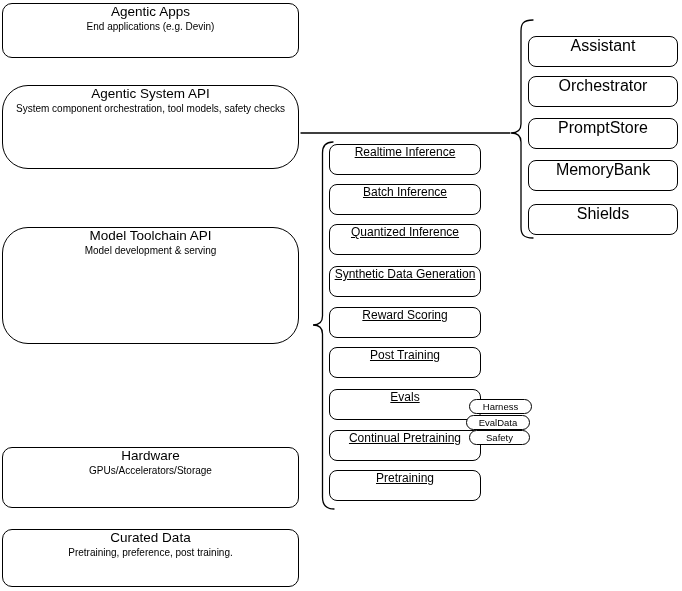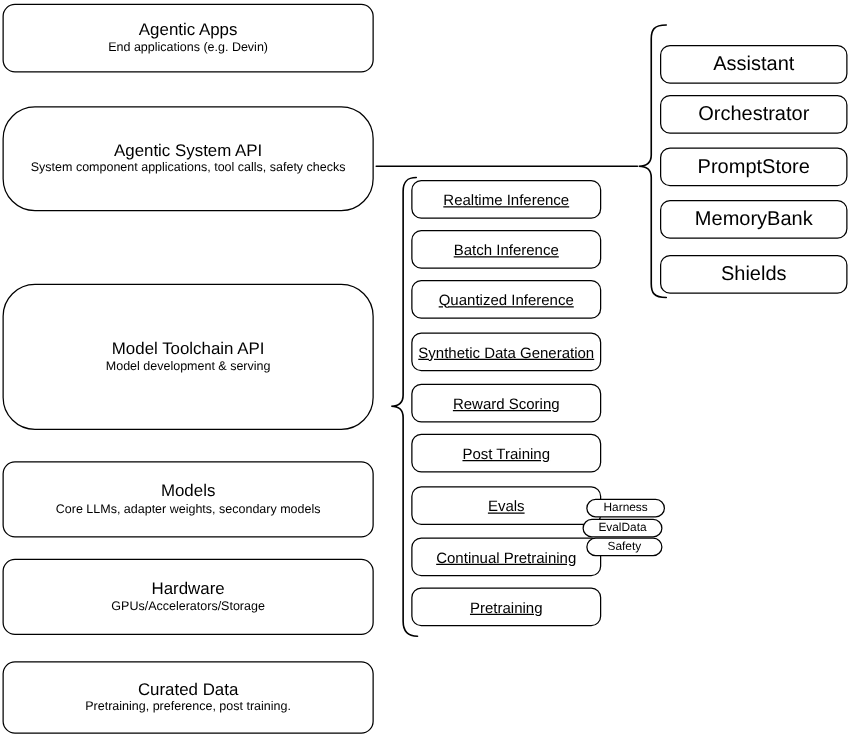--- a/index.html
+++ b/index.html
@@ -19,21 +19,20 @@
     pointer-events: none;
   }
   .box {
     position: absolute;
     background: #ffffff;
     border: 1.3px solid #000000;
     box-sizing: border-box;
     display: flex;
     flex-direction: column;
     align-items: center;
-    justify-content: center;
     text-align: center;
   }
   .lbox { left: 2px; width: 297px; }
   .lbox .title { font-size: 13.5px; line-height: 1.15; }
   .lbox .subtitle { font-size: 10px; line-height: 1.2; margin-top: 1px; }
   .mbox {
     left: 329px; width: 152px; height: 31px;
     border-radius: 8px; font-size: 12px; text-decoration: underline;
   }
   .rbox {
@@ -66,32 +65,28 @@
     <path d="M333 142 C325 142 322.5 146 322.5 153 L322.5 316 C322.5 321 320 325 313 325 C320 325 322.5 329 322.5 334 L322.5 497 C322.5 504 325 509 334 509" stroke="#000000" stroke-width="1.3" fill="none" stroke-linecap="round"></path>
   </svg>
 
   <div class="box lbox" style="top:3px;height:55px;border-radius:10px">
     <div class="title">Agentic Apps</div>
     <div class="subtitle">End applications (e.g. Devin)</div>
   </div>
 
   <div class="box lbox" style="top:85px;height:84px;border-radius:26px">
     <div class="title">Agentic System API</div>
-    <div class="subtitle">System component applications, tool calls, safety checks</div>
+    <div class="subtitle">System component orchestration, tool models, safety checks</div>
   </div>
 
   <div class="box lbox" style="top:227px;height:117px;border-radius:26px">
     <div class="title">Model Toolchain API</div>
     <div class="subtitle">Model development &amp; serving</div>
   </div>
 
-  <div class="box lbox" style="top:369px;height:61px;border-radius:10px">
-    <div class="title">Models</div>
-    <div class="subtitle">Core LLMs, adapter weights, secondary models</div>
-  </div>
 
   <div class="box lbox" style="top:447px;height:61px;border-radius:10px">
     <div class="title">Hardware</div>
     <div class="subtitle">GPUs/Accelerators/Storage</div>
   </div>
 
   <div class="box lbox" style="top:529px;height:58px;border-radius:10px">
     <div class="title">Curated Data</div>
     <div class="subtitle">Pretraining, preference, post training.</div>
   </div>

